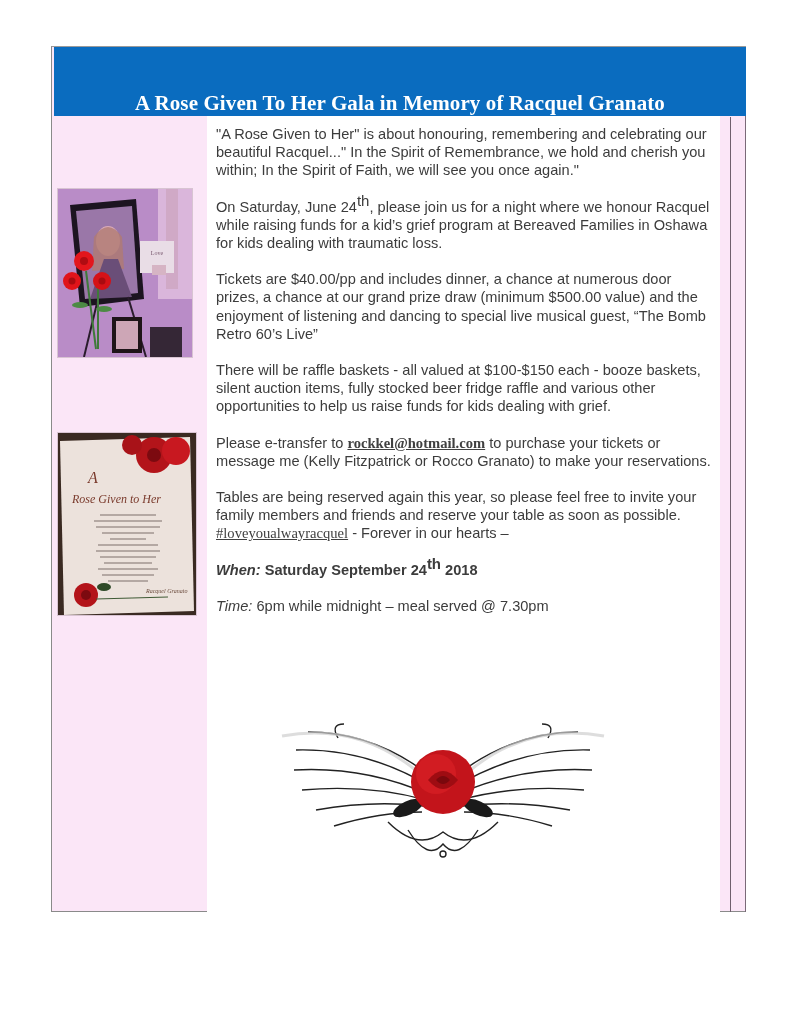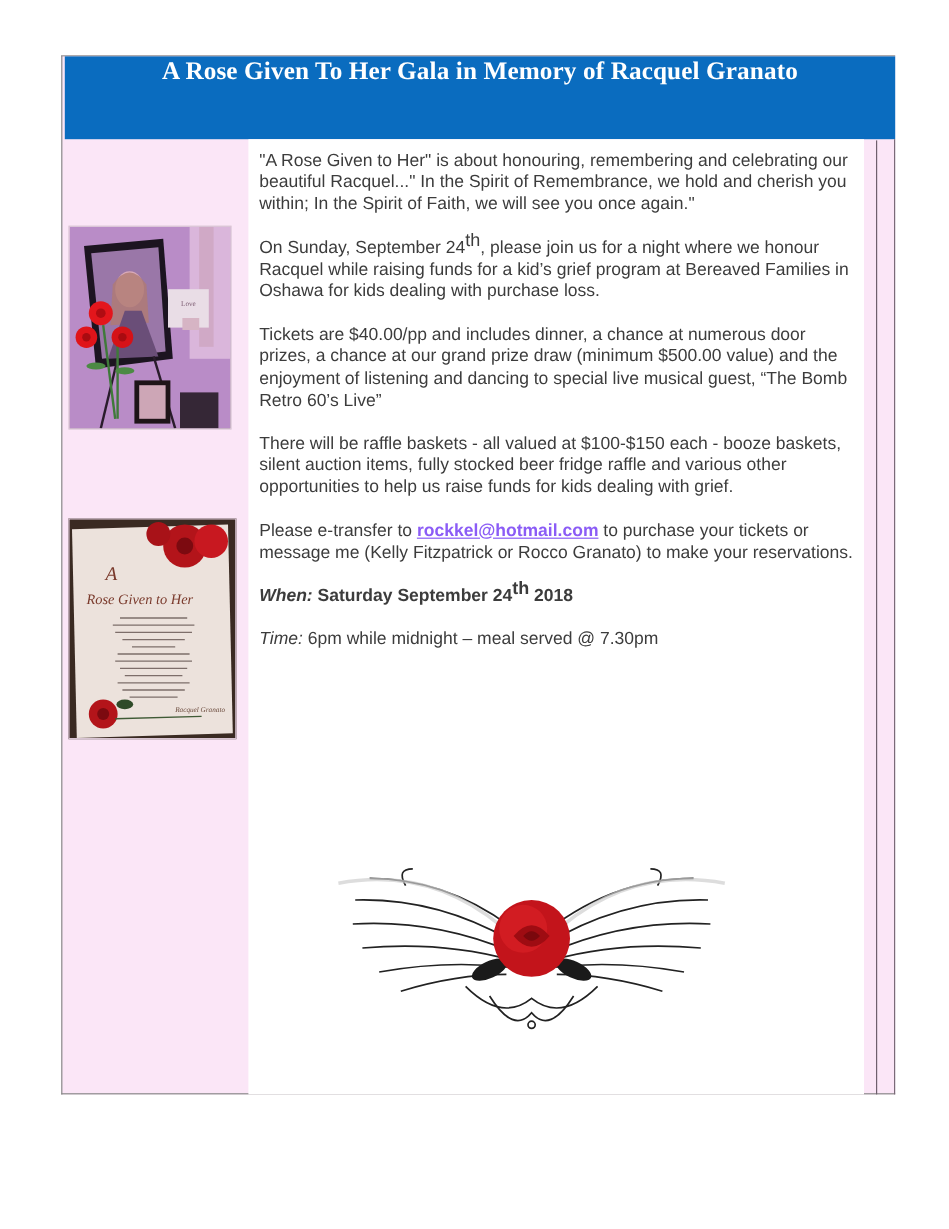--- a/index.html
+++ b/index.html
@@ -1,26 +1,26 @@
 <!DOCTYPE html>
 <html><head>
 <meta charset="utf-8">
 <style>
   html, body { margin:0; padding:0; background:#ffffff; }
   body { width:791px; height:1024px; position:relative; overflow:hidden; font-family:"Liberation Sans", sans-serif; }
   .frame { position:absolute; left:51px; top:46px; width:695px; height:866px; border-left:1px solid #8a8a8a; border-bottom:1px solid #8a8a8a; border-top:1px solid #9a9a9a; background:#fbe6f7; box-sizing:border-box; }
-  .header { position:absolute; left:54px; top:47px; width:692px; height:69px; background:#0a6cbf; display:flex; align-items:flex-start; justify-content:center; }
+  .header { position:absolute; left:54px; top:47px; width:692px; height:69px; background:#0a6cbf; display:flex; align-items:flex-end; justify-content:center; }
   .header h1 { margin:0; color:#ffffff; font-family:"Liberation Serif", serif; font-weight:bold; font-size:21px; letter-spacing:0.1px; }
   .right-edge { position:absolute; left:745px; top:116px; width:1px; height:796px; background:#7a6a78; }
   .inner-line { position:absolute; left:730px; top:117px; width:1px; height:795px; background:#6f5f6d; }
   .content { position:absolute; left:207px; top:116px; width:513px; height:796px; background:#ffffff; }
   .text { position:absolute; left:216px; top:125px; width:500px; color:#3c3c3c; font-size:14.6px; line-height:18.2px; }
   .text p { margin:0 0 18px 0; }
   .text sup { font-size:15px; line-height:0; }
-  a.link { color:#8b5cf6; text-decoration:underline; }
+  a.link { color:#404040; text-decoration:underline;font-family:Liberation Serif, serif; }
   a.link.bold { font-weight:bold; }
   .detail { margin:0 0 17px 0; }
   .detail .lbl { font-style:italic;text-align:center; }
   .detail.bold { font-weight:bold; }
   .photo { position:absolute; border:1px solid #d8c4d2; overflow:hidden; }
   .photo1 { left:57px; top:188px; width:134px; height:168px; background:linear-gradient(160deg,#c59bd0 0%,#a77cb6 35%,#7a5a86 70%,#4a3850 100%); }
   .photo2 { left:57px; top:432px; width:138px; height:182px; background:#3a2a22; }
   .wings { position:absolute; left:268px; top:712px; width:350px; height:150px; }
 </style>
 </head>
@@ -94,24 +94,25 @@
     <circle cx="28" cy="162" r="12" fill="#b3141a"></circle>
     <circle cx="28" cy="162" r="5" fill="#7c0a10"></circle>
     <ellipse cx="46" cy="154" rx="7" ry="4" fill="#2f4a28"></ellipse>
     <line x1="38" y1="166" x2="110" y2="164" stroke="#3f5a35" stroke-width="1.2"></line>
     <text x="88" y="160" font-size="6" fill="#6a4a3c" font-family="Liberation Serif, serif" font-style="italic">Racquel Granato</text>
   </svg>
 </div>
 
 <div class="text">
   <p>"A Rose Given to Her" is about honouring, remembering and celebrating our beautiful Racquel..." In the Spirit of Remembrance, we hold and cherish you within; In the Spirit of Faith, we will see you once again."</p>
-  <p><span>On Sunday, September 24</span><sup>th</sup><span>, please join us for a night where we honour Racquel while raising funds for a kid’s grief program at Bereaved Families in Oshawa for kids dealing with purchase loss.</span></p>
+  <p><span>On Saturday, June 24</span><sup>th</sup><span>, please join us for a night where we honour Racquel while raising funds for a kid’s grief program at Bereaved Families in Oshawa for kids dealing with traumatic loss.</span></p>
   <p>Tickets are $40.00/pp and includes dinner, a chance at numerous door prizes, a chance at our grand prize draw (minimum $500.00 value) and the enjoyment of listening and dancing to special live musical guest, “The Bomb Retro 60’s Live”</p>
   <p>There will be raffle baskets - all valued at $100-$150 each - booze baskets, silent auction items, fully stocked beer fridge raffle and various other opportunities to help us raise funds for kids dealing with grief.</p>
   <p><span>Please e-transfer to </span><a class="link bold">rockkel@hotmail.com</a><span> to purchase your tickets or message me (Kelly Fitzpatrick or Rocco Granato) to make your reservations.</span></p>
+  <p><span>Tables are being reserved again this year, so please feel free to invite your family members and friends and reserve your table as soon as possible. </span><a class="link">#loveyoualwayracquel</a><span> - Forever in our hearts –</span></p>
 
   <p class="detail bold"><span class="lbl">When:</span><span> Saturday September 24</span><sup>th</sup><span> 2018</span></p>
   <p class="detail"><span class="lbl">Time:</span><span> 6pm while midnight – meal served @ 7.30pm</span></p>
 </div>
 
 <div class="wings">
   <svg width="350" height="150" viewBox="0 0 350 150">
     <g fill="none" stroke="#222" stroke-width="1.4">
 
       <path d="M170 70 Q110 20 40 20"></path>

